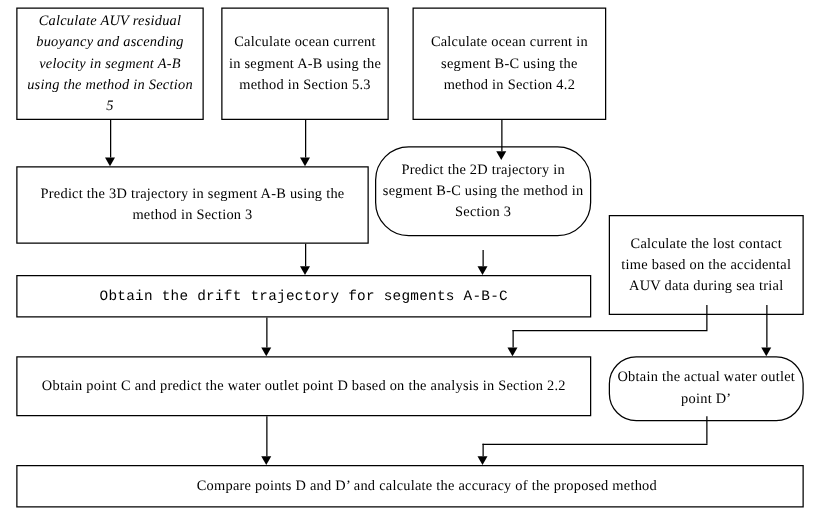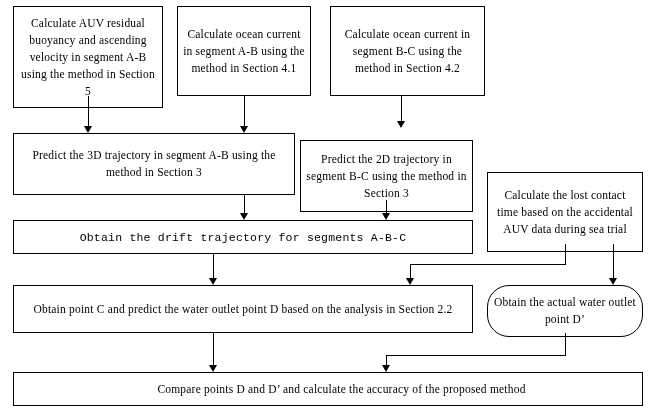--- a/index.html
+++ b/index.html
@@ -32,26 +32,26 @@
     line-height: 17px;
     letter-spacing: 0.2px;
     padding: 2px 5px;
     font-family: "Liberation Serif", serif;
   }
   .node span {
     display: block;
     width: 100%;
   }
   
-  #n-auv      { left: 13px;  top: 6px;   width: 150px; height: 102px; }
+  #n-auv      { left: 13px;  top: 6px;   width: 150px; height: 90px; font-style: italic; }
   #n-ocean-ab { left: 177px; top: 6px;   width: 134px; height: 90px; }
   #n-ocean-bc { left: 330px; top: 6px;   width: 155px; height: 90px; }
   
   #n-traj3d   { left: 13px;  top: 133px; width: 282px; height: 62px; }
-  #n-traj2d   { left: 300px; top: 140px; width: 173px; height: 72px; }
+  #n-traj2d   { left: 300px; top: 117px; width: 173px; height: 72px; border-radius: 27px; }
   #n-lost     { left: 487px; top: 172px; width: 156px; height: 80px; }
   
   #n-drift    { left: 13px;  top: 220px; width: 460px; height: 34px; font-family: Liberation Mono, monospace; }
   
   #n-pointc   { left: 13px;  top: 285px; width: 460px; height: 48px; }
   #n-actual   { left: 487px; top: 285px; width: 156px; height: 52px; border-radius: 22px; }
   
   #n-compare  { left: 13px;  top: 372px; width: 630px; height: 34px; padding-left: 32px; }
 
   .line {
@@ -71,21 +71,21 @@
 </style>
 </head>
 <body>
 
 <div id="flowchart">
 
   <div class="node" id="n-auv">
     <span>Calculate AUV residual buoyancy and ascending velocity in segment A-B using the method in Section 5</span>
   </div>
   <div class="node" id="n-ocean-ab">
-    <span>Calculate ocean current in segment A-B using the method in Section 4.1</span>
+    <span>Calculate ocean current in segment A-B using the method in Section 5.3</span>
   </div>
   <div class="node" id="n-ocean-bc">
     <span>Calculate ocean current in segment B-C using the method in Section 4.2</span>
   </div>
 
   <div class="node" id="n-traj3d">
     <span>Predict the 3D trajectory in segment A-B using the method in Section 3</span>
   </div>
   <div class="node" id="n-traj2d">
     <span>Predict the 2D trajectory in segment B-C using the method in Section 3</span>

